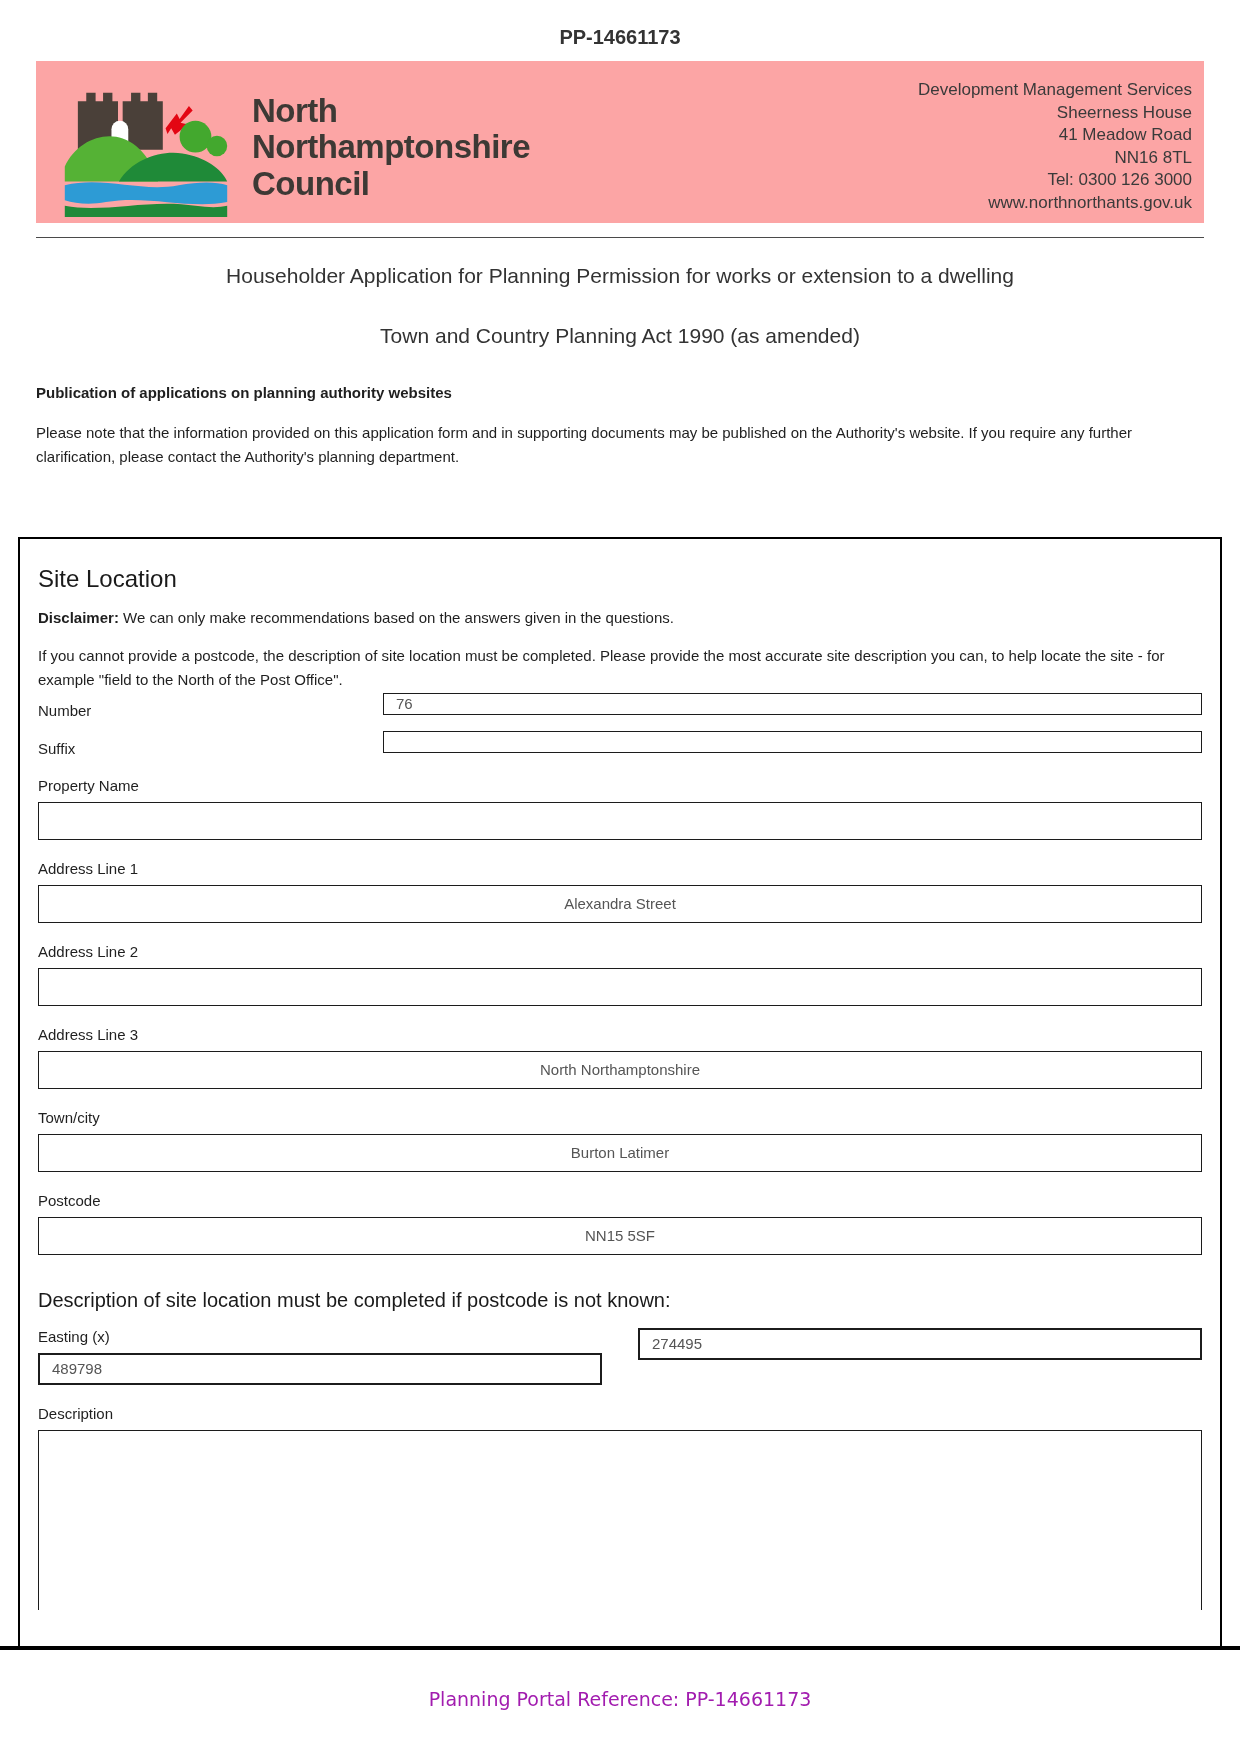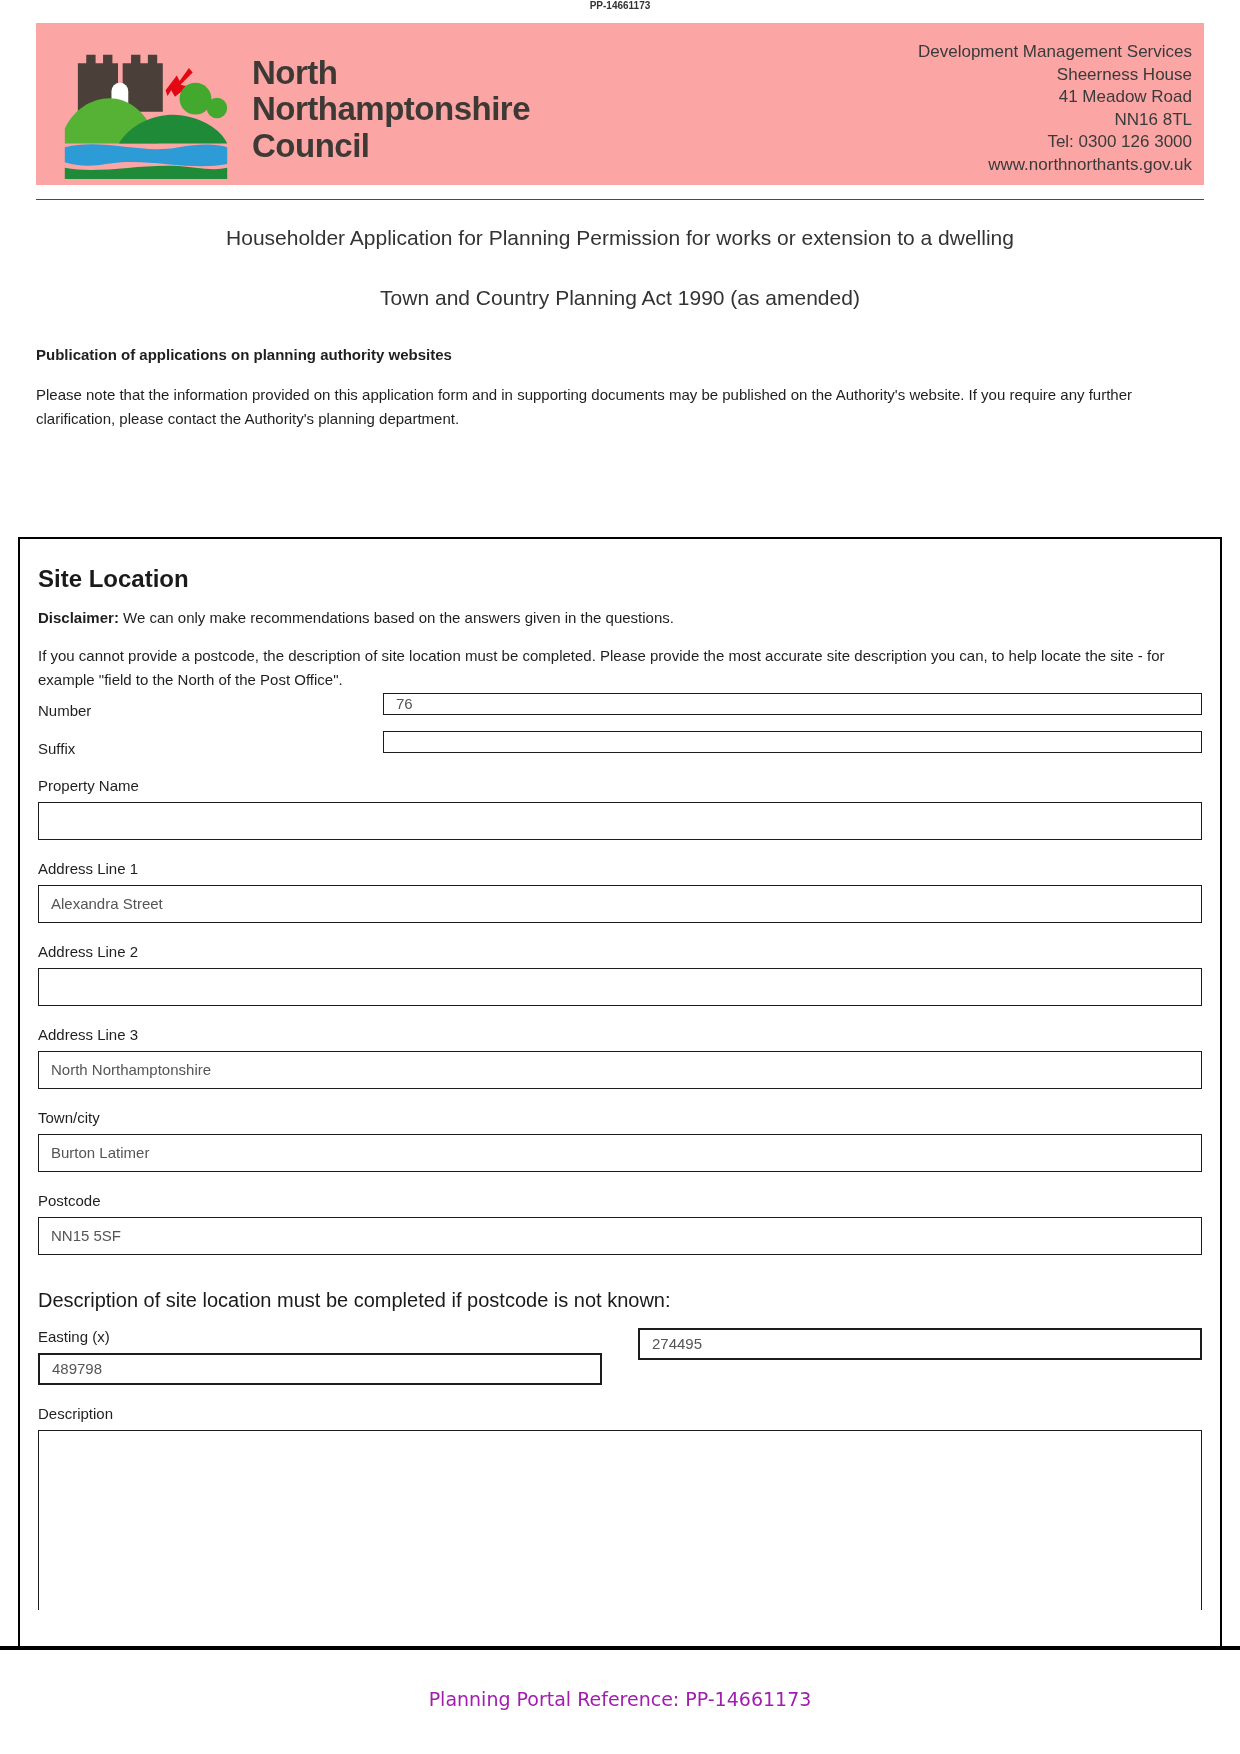--- a/index.html
+++ b/index.html
@@ -1,20 +1,20 @@
 <!DOCTYPE html>
 <html><head>
 <meta charset="utf-8">
 <style>
   html,body{margin:0;padding:0;}
   body{
     width:1240px;height:1754px;position:relative;background:#ffffff;
     font-family:"Liberation Sans",sans-serif;color:#2b2b2b;overflow:hidden;
   }
-  .top-ref{text-align:center;font-size:10px;font-weight:bold;color:#333;}
+  .top-ref{padding-top:26px;text-align:center;font-size:20px;font-weight:bold;color:#333;}
   .header{
     margin:12px 36px 0;background:#fca5a5;display:flex;justify-content:space-between;
     align-items:flex-start;padding:16px 12px 6px 20px;box-sizing:border-box;
   }
   .logo-wrap{display:flex;align-items:flex-start;}
   .logo-svg{width:180px;height:140px;display:block;}
   .wordmark{
     font-weight:bold;font-size:33px;line-height:1.1;color:#3d3935;
     letter-spacing:-0.5px;margin:16px 0 0 16px;
   }
@@ -24,36 +24,36 @@
   .rule{border:none;border-top:1.5px solid #4a4a4a;margin:14px 36px 0;}
   .title1{text-align:center;font-size:21px;font-weight:normal;color:#333;margin:26px 40px 0;}
   .title2{text-align:center;font-size:21px;font-weight:normal;color:#333;margin:36px 40px 0;}
   .pub-h{margin:36px 36px 0;font-size:15px;font-weight:bold;color:#1f1f1f;}
   .pub-p{margin:20px 36px 0;font-size:15px;line-height:1.6;color:#1f1f1f;max-width:1160px;}
   .section-box{
     position:absolute;left:18px;right:18px;top:537px;bottom:108px;
     border:2px solid #000;border-bottom:none;box-sizing:border-box;
     padding:20px 18px 0;overflow:hidden;
   }
-  .sec-h{font-size:24px;font-weight:bold;color:#1a1a1a;margin:6px 0 0;}
+  .sec-h{font-size:24px;font-weight:normal;color:#1a1a1a;margin:6px 0 0;}
   .disclaimer{margin-top:16px;font-size:15px;color:#1f1f1f;}
   .disclaimer .b{font-weight:bold;}
   .sec-intro{margin-top:18px;font-size:15px;line-height:1.62;color:#1f1f1f;padding-right:14px;}
   input,textarea{
     font-family:"Liberation Sans",sans-serif;font-size:15px;color:#555;
     border:1.5px solid #1c1c1c;background:#fff;padding:0 12px;box-sizing:border-box;
     outline:none;border-radius:0;
   }
   .inline-row{display:flex;align-items:flex-start;}
   .inline-row.tight{margin-top:12px;}
   .inline-row .lbl{width:345px;flex:0 0 345px;font-size:15px;padding-top:9px;color:#1f1f1f;}
   .inline-row input{flex:1;height:22px;}
   .stack{margin-top:20px;}
   .stack .lbl{display:block;font-size:15px;color:#1f1f1f;margin-bottom:8px;}
-  .stack input{width:100%;height:38px;}
+  .stack input{width:100%;height:38px;text-align:center;}
   .desc-h{font-size:20px;font-weight:normal;color:#1a1a1a;margin:34px 0 0;}
   .coords{display:flex;gap:36px;margin-top:16px;}
   .coords .col{flex:1;}
   .coords .lbl{display:block;font-size:15px;color:#1f1f1f;margin-bottom:8px;}
   .coords input{width:100%;height:32px;border-width:2px;}
   .desc-field{margin-top:20px;}
   .desc-field .lbl{display:block;font-size:15px;color:#1f1f1f;margin-bottom:8px;}
   .desc-field textarea{width:100%;height:180px;border-bottom:none;resize:none;}
   .page-divider{position:absolute;left:0;right:0;top:1646px;border-top:4px solid #000;}
   .footer{

